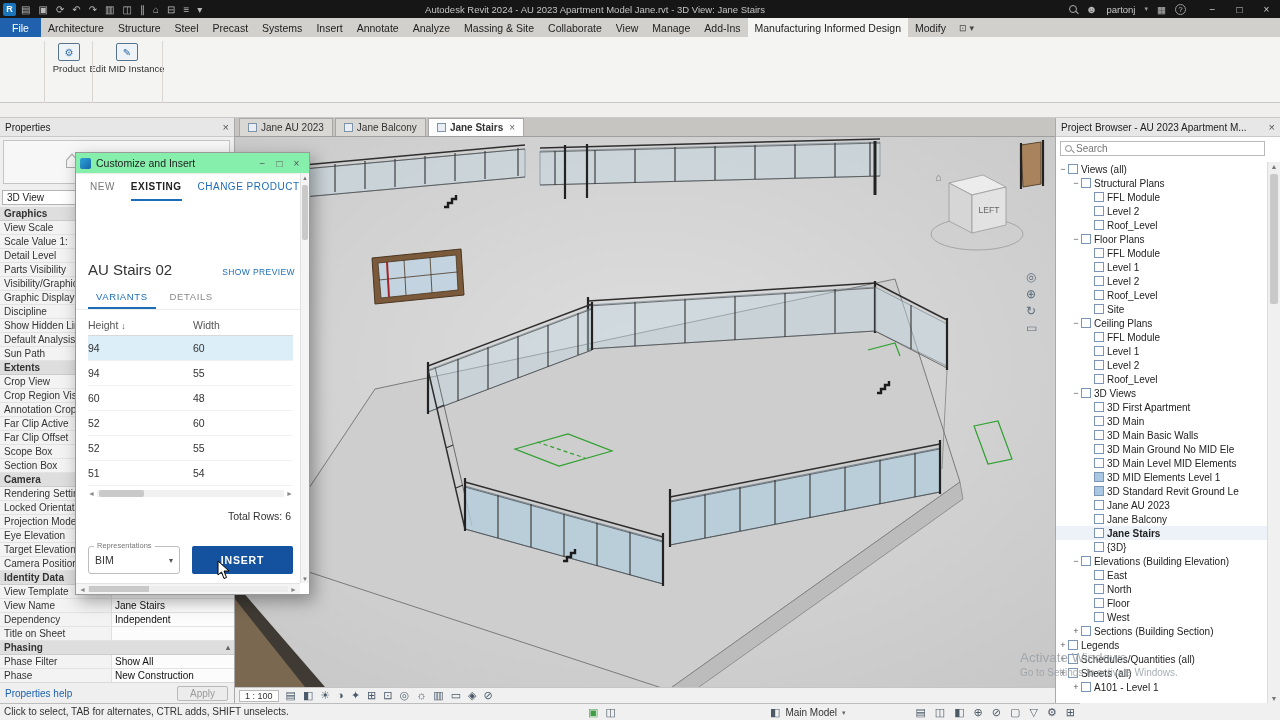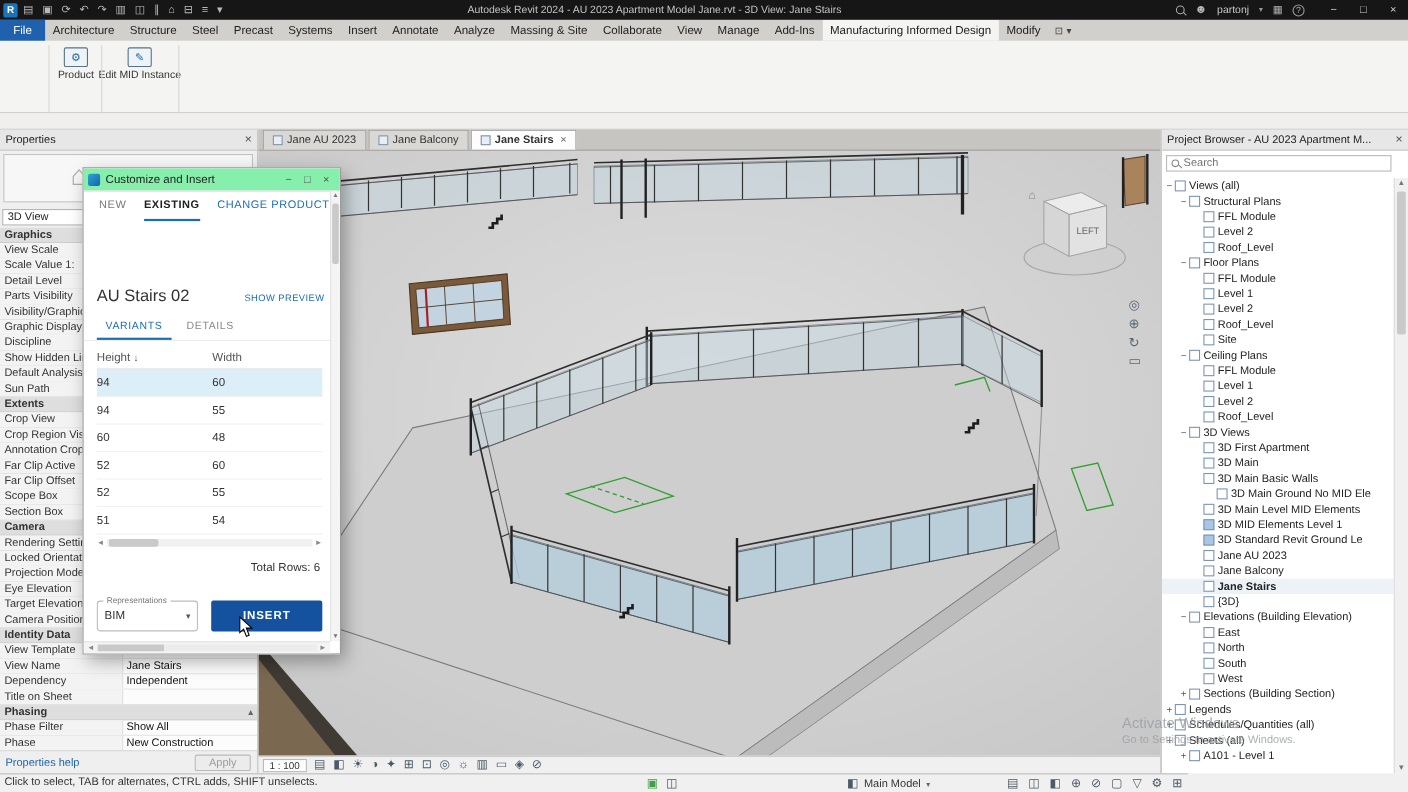--- a/index.html
+++ b/index.html
@@ -645,21 +645,21 @@
         <div class="trow" style="padding-left: 28px;">
           <span class="texp"></span>
           <span class="ticon"></span>
           <span>3D Main</span>
         </div>
         <div class="trow" style="padding-left: 28px;">
           <span class="texp"></span>
           <span class="ticon"></span>
           <span>3D Main Basic Walls</span>
         </div>
-        <div class="trow" style="padding-left: 40px;">
+        <div class="trow" style="padding-left: 28px;">
           <span class="texp"></span>
           <span class="ticon"></span>
           <span>3D Main Ground No MID Ele</span>
         </div>
         <div class="trow" style="padding-left: 28px;">
           <span class="texp"></span>
           <span class="ticon"></span>
           <span>3D Main Level MID Elements</span>
         </div>
         <div class="trow" style="padding-left: 28px;">
@@ -703,21 +703,21 @@
           <span>East</span>
         </div>
         <div class="trow" style="padding-left: 28px;">
           <span class="texp"></span>
           <span class="ticon"></span>
           <span>North</span>
         </div>
         <div class="trow" style="padding-left: 28px;">
           <span class="texp"></span>
           <span class="ticon"></span>
-          <span>South</span>
+          <span>Floor</span>
         </div>
         <div class="trow" style="padding-left: 28px;">
           <span class="texp"></span>
           <span class="ticon"></span>
           <span>West</span>
         </div>
         <div class="trow" style="padding-left: 15px;">
           <span class="texp">+</span>
           <span class="ticon"></span>
           <span>Sections (Building Section)</span>

